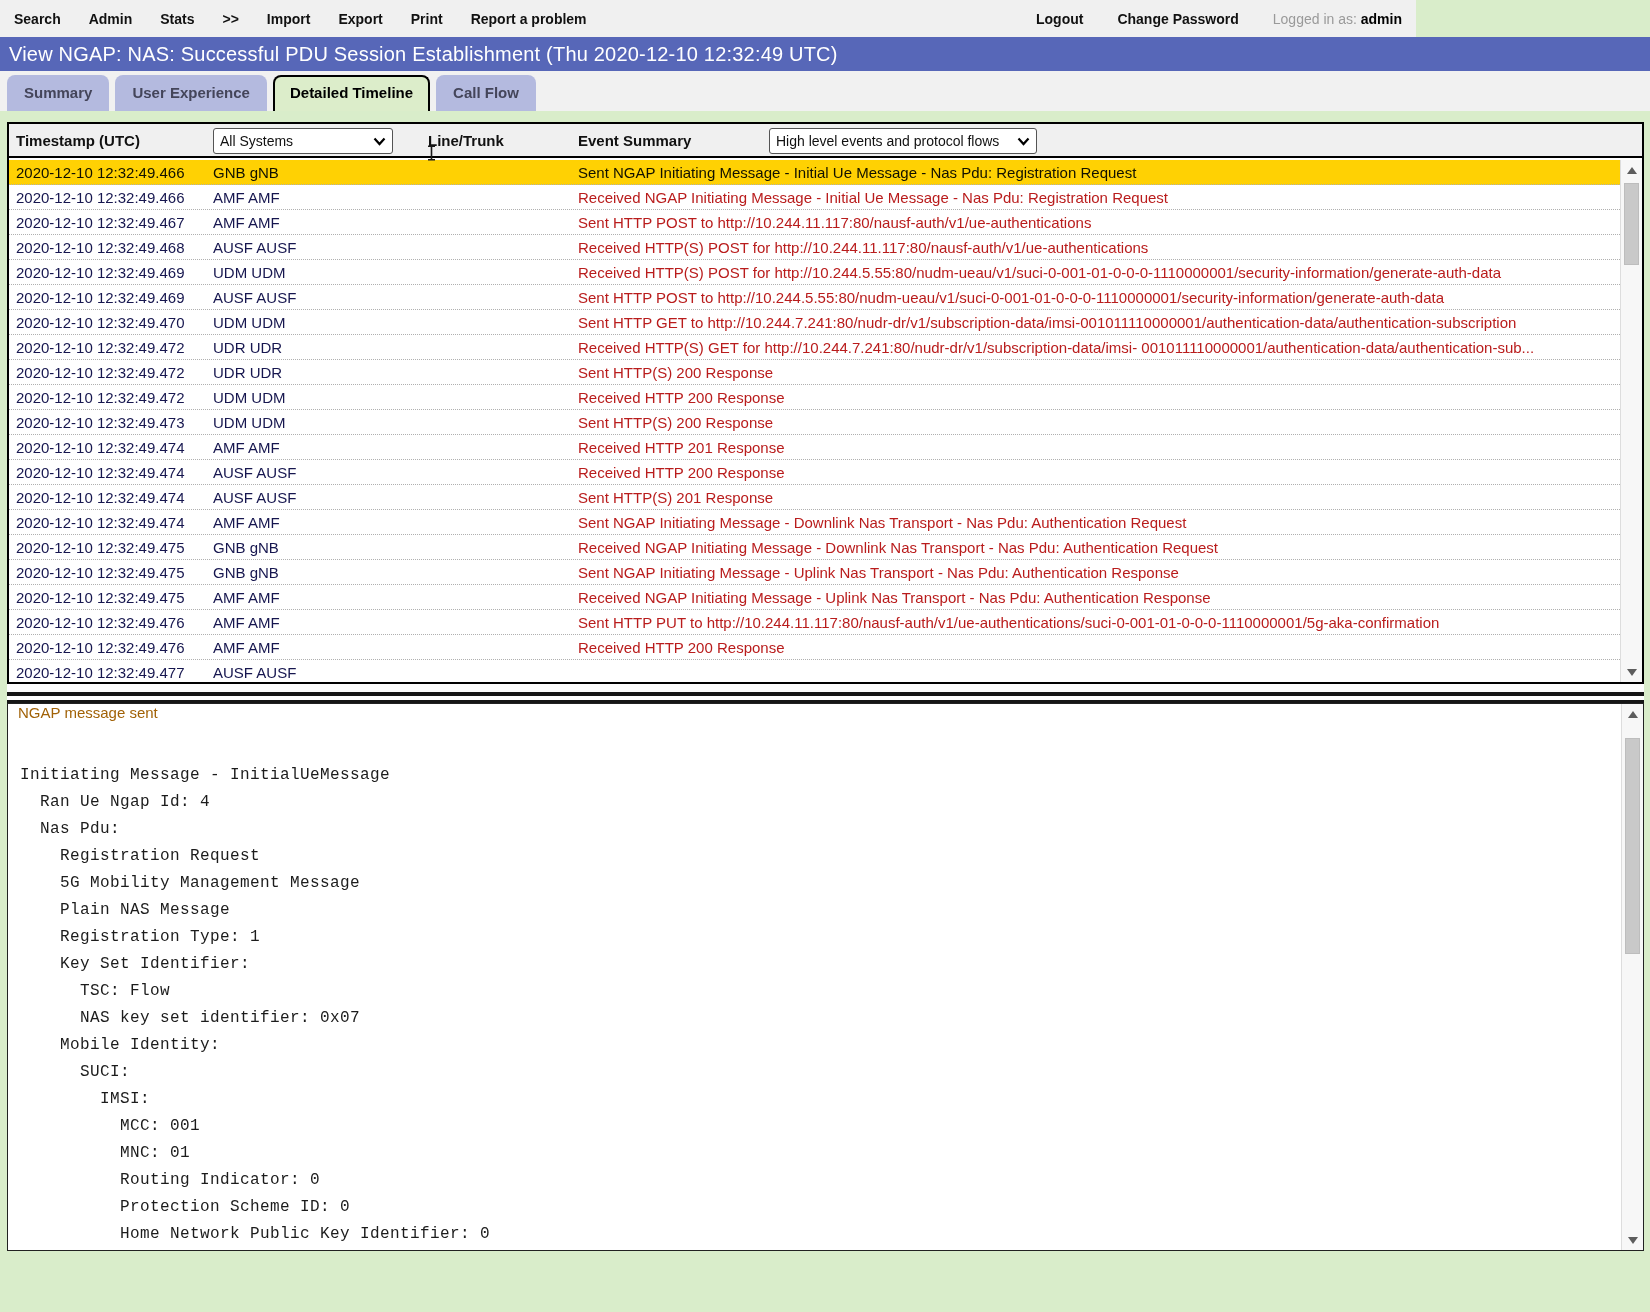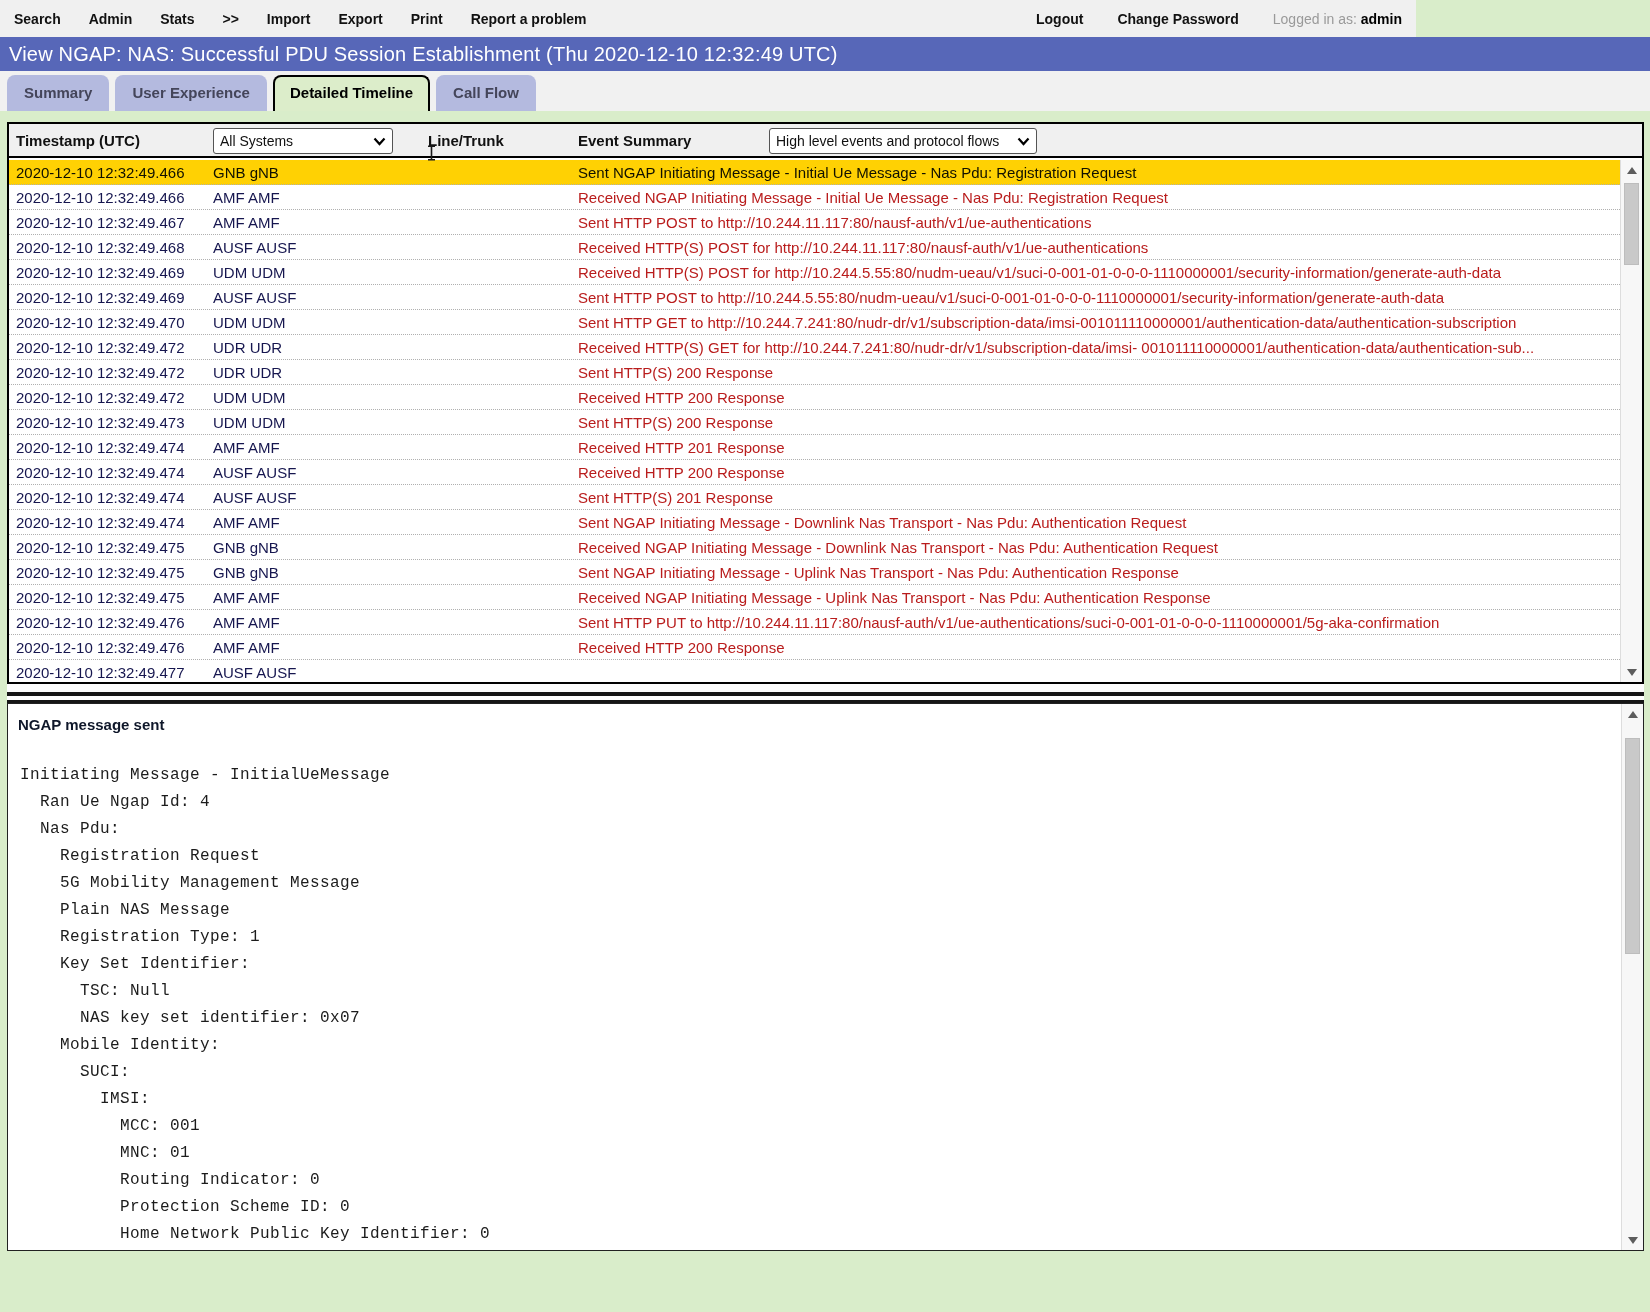--- a/index.html
+++ b/index.html
@@ -117,21 +117,21 @@
   .panel-gap { position:absolute; left:7px; top:684px; width:1637px; height:8px; background:#fdfdfd; }
   .splitter {
     position:absolute; left:7px; top:692px; width:1637px; height:11px;
     background:#fff; border-top:4px solid #161616; border-bottom:3px solid #161616;
     cursor:row-resize;
   }
   .detail-panel {
     position:absolute; left:7px; top:703px; width:1637px; height:548px;
     background:#fff; border:1px solid #222; overflow:hidden;
   }
-  .detail-title { position:absolute; left:10px; top:12px; font-size:15px; color:#0f172a;font-weight:bold; }
+  .detail-title { position:absolute; left:10px; top:0; font-size:15px; color:#a16207; }
   .detail-body {
     position:absolute; left:12px; top:58px;
     font-family:"Liberation Mono", "DejaVu Sans Mono", monospace;
     font-size:16px; line-height:27px; letter-spacing:0.4px;
     color:#1c1c1c;
   }
   .dline { white-space:pre; height:27px; }
 </style>
 </head>
 <body>
@@ -357,21 +357,21 @@
       <div class="dline">    Registration Request</div>
 
       <div class="dline">    5G Mobility Management Message</div>
 
       <div class="dline">    Plain NAS Message</div>
 
       <div class="dline">    Registration Type: 1</div>
 
       <div class="dline">    Key Set Identifier:</div>
 
-      <div class="dline">      TSC: Null</div>
+      <div class="dline">      TSC: Flow</div>
 
       <div class="dline">      NAS key set identifier: 0x07</div>
 
       <div class="dline">    Mobile Identity:</div>
 
       <div class="dline">      SUCI:</div>
 
       <div class="dline">        IMSI:</div>
 
       <div class="dline">          MCC: 001</div>

